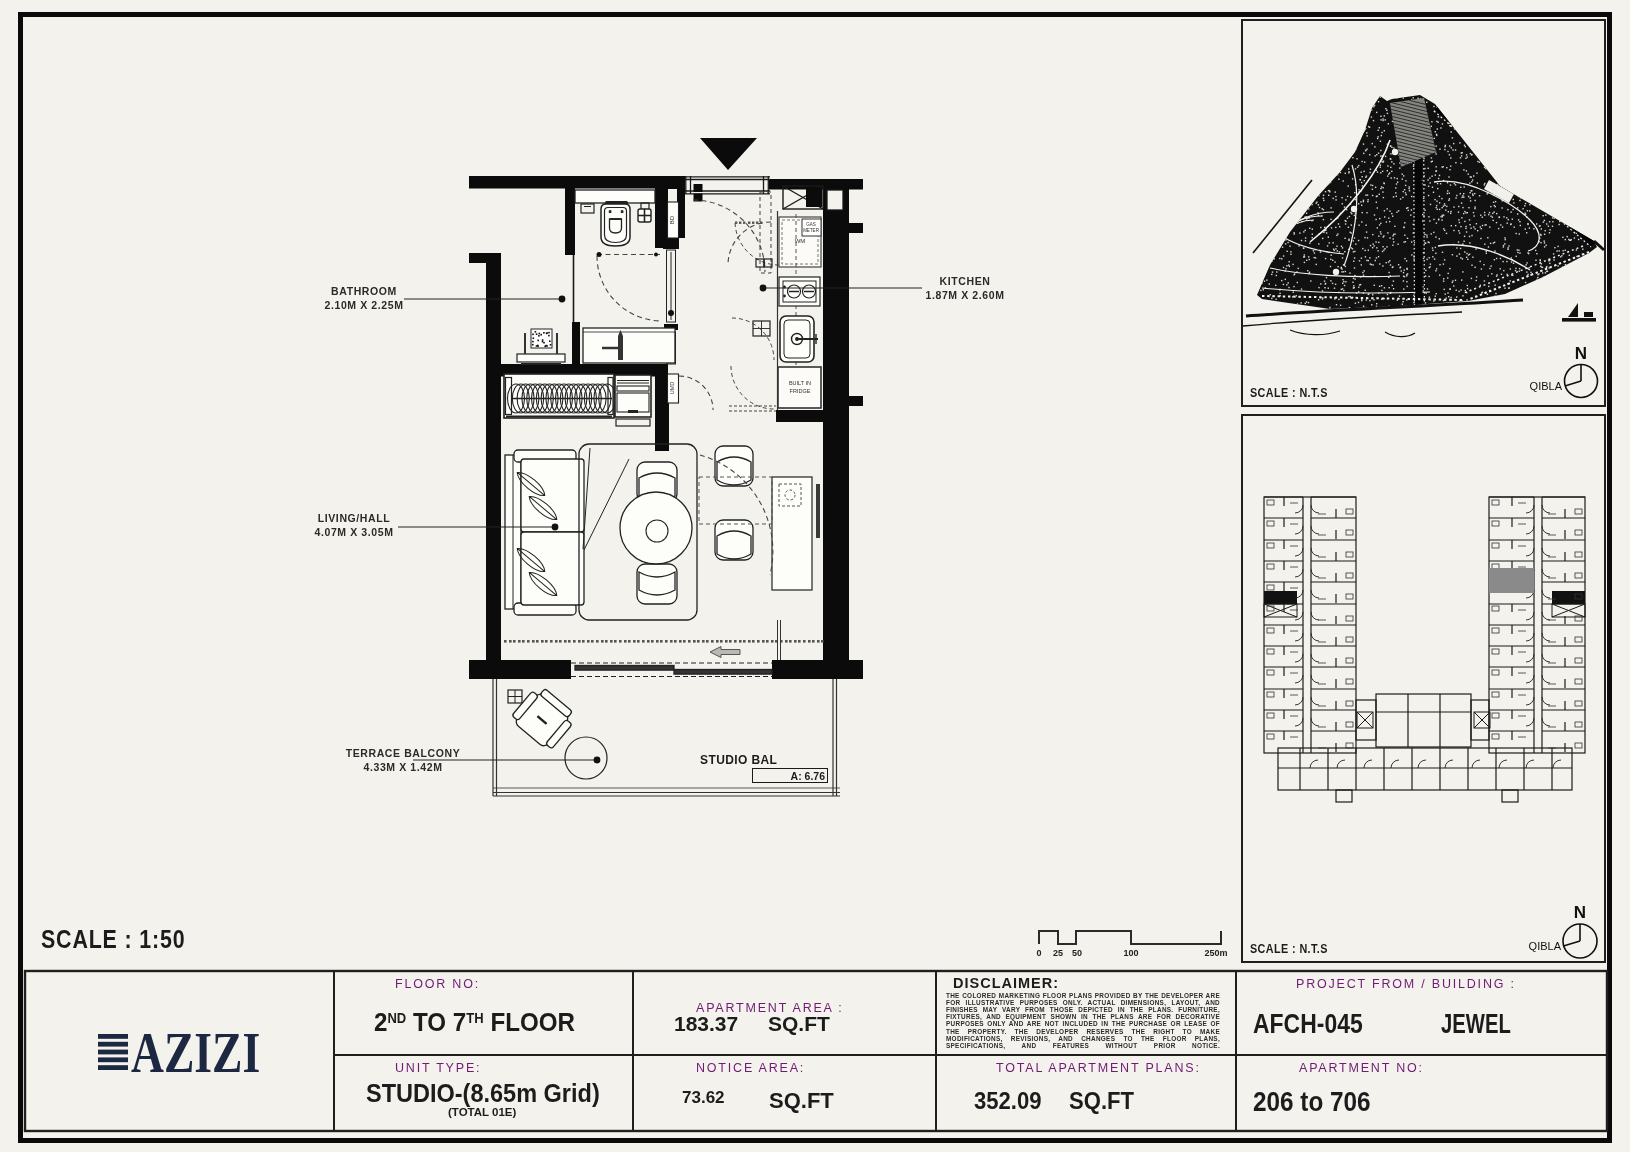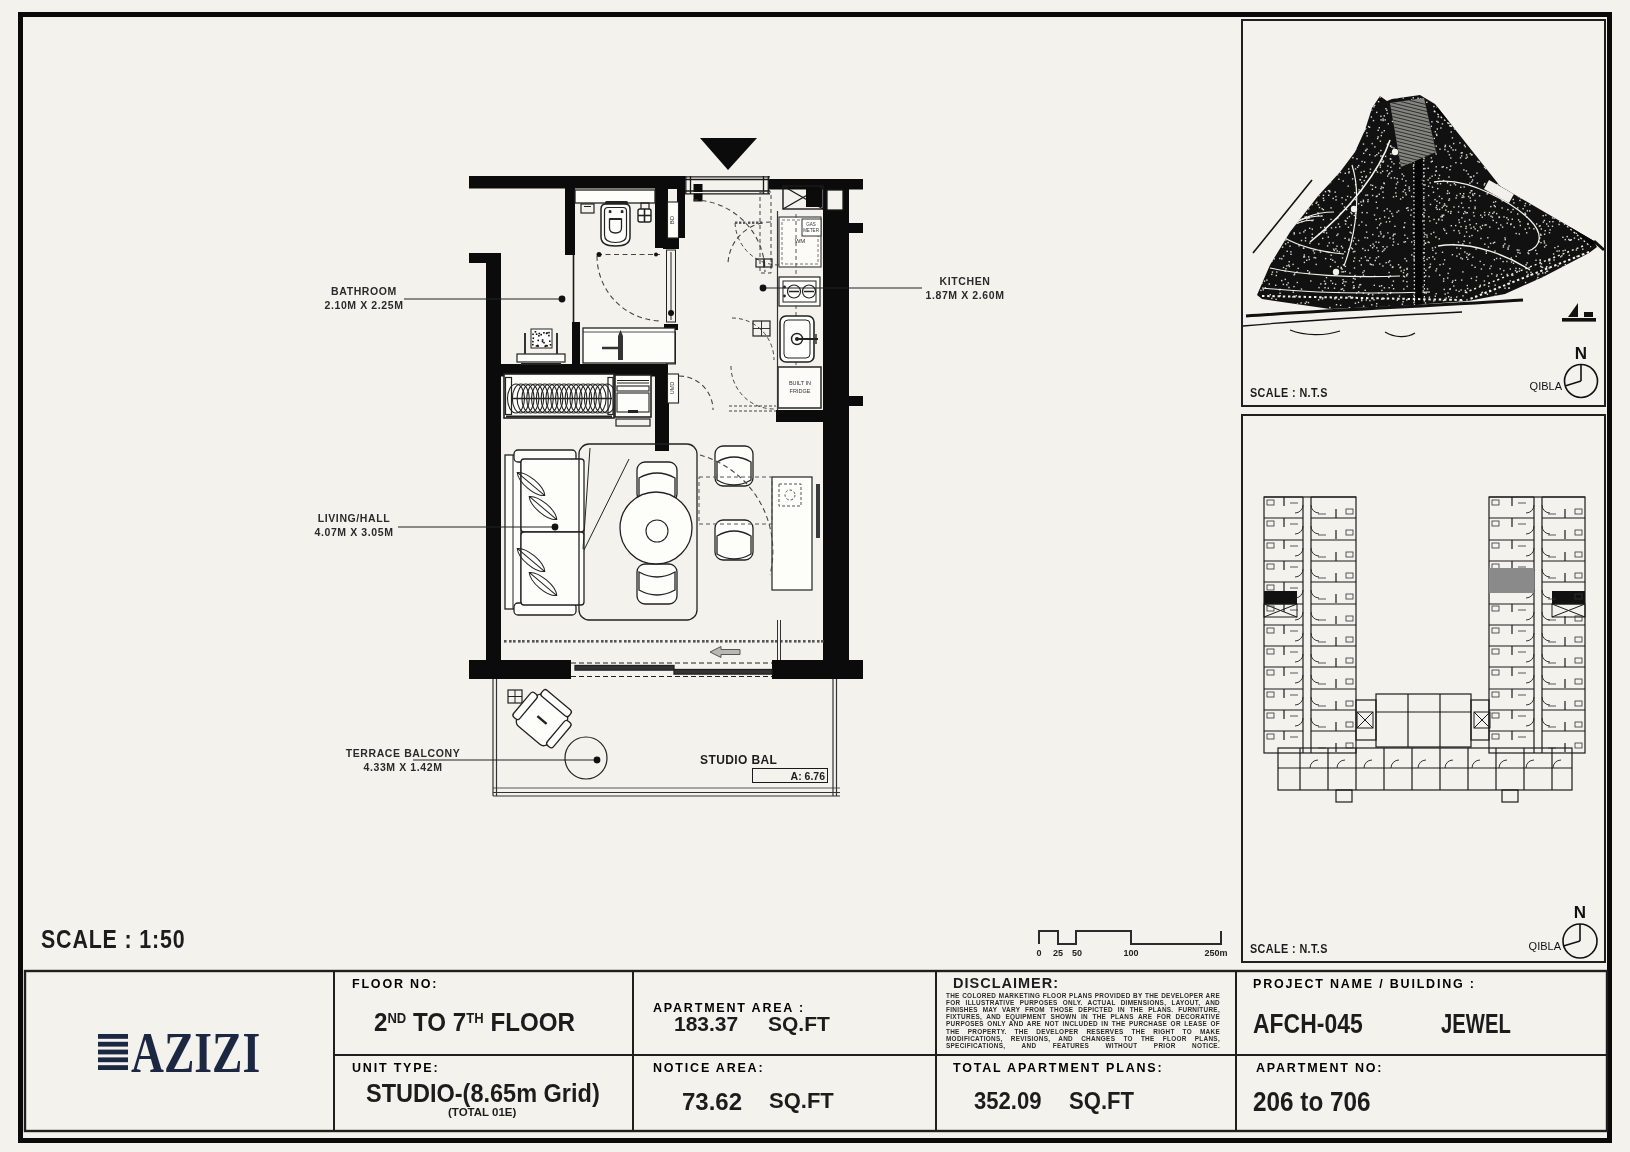--- a/index.html
+++ b/index.html
@@ -1,18 +1,18 @@
 <!DOCTYPE html>
 <html><head>
 <meta charset="utf-8">
 <style>
   html,body{margin:0;padding:0;background:#f3f2ec;}
   .page{position:relative;width:1630px;height:1152px;background:#f3f2ec;font-family:"Liberation Sans",sans-serif;overflow:hidden;color:#1c1c1c;}
   .abs{position:absolute;}
-  .lbl{font-size:12.5px;letter-spacing:1.8px;font-weight:700;color:#000000;white-space:nowrap;}
+  .lbl{font-size:12.5px;letter-spacing:1.8px;font-weight:400;color:#701a75;white-space:nowrap;margin-left:43px;}
   .planlbl{font-size:10.5px;letter-spacing:0.6px;font-weight:700;color:#2a2a2a;white-space:nowrap;text-align:center;line-height:13.5px;}
   .big{font-weight:700;color:#1c1c1c;white-space:nowrap;transform-origin:left top;}
 </style>
 </head>
 <body>
 <div class="page">
 
   <div class="abs" style="left:18px;top:12px;width:1594px;height:1131px;border:5px solid #0a0a0a;box-sizing:border-box;"></div>
 
   <svg class="abs" style="left:0;top:0" width="1630" height="1152" viewBox="0 0 1630 1152">
@@ -3055,40 +3055,40 @@
 
   <div class="abs lbl" style="left:352px;top:1061px;">UNIT TYPE:</div>
   <div class="abs big" style="left:366px;top:1079px;font-size:25px;transform:scaleX(0.94);">STUDIO-(8.65m Grid)</div>
   <div class="abs big" style="left:448px;top:1106px;font-size:11.5px;">(TOTAL 01E)</div>
 
   <div class="abs lbl" style="left:653px;top:1001px;">APARTMENT AREA :</div>
   <div class="abs big" style="left:674px;top:1012px;font-size:21px;">183.37</div>
   <div class="abs big" style="left:768px;top:1012px;font-size:21px;">SQ.FT</div>
 
   <div class="abs lbl" style="left:653px;top:1061px;">NOTICE AREA:</div>
-  <div class="abs big" style="left:682px;top:1088px;font-size:24px;">73.62</div>
+  <div class="abs big" style="left:682px;top:1088px;font-size:17px;">73.62</div>
   <div class="abs big" style="left:769px;top:1088px;font-size:22px;">SQ.FT</div>
 
   <div class="abs" style="left:953px;top:975px;font-size:14.5px;letter-spacing:1px;font-weight:700;">DISCLAIMER:</div>
   <div class="abs" style="left:946px;top:991.5px;width:274px;font-size:6.4px;font-weight:700;letter-spacing:0.3px;line-height:7.2px;color:#2b2b2b;">
     <div style="text-align:justify;text-align-last:justify;">THE COLORED MARKETING FLOOR PLANS PROVIDED BY THE DEVELOPER ARE</div>
     <div style="text-align:justify;text-align-last:justify;">FOR ILLUSTRATIVE PURPOSES ONLY. ACTUAL DIMENSIONS, LAYOUT, AND</div>
     <div style="text-align:justify;text-align-last:justify;">FINISHES MAY VARY FROM THOSE DEPICTED IN THE PLANS. FURNITURE,</div>
     <div style="text-align:justify;text-align-last:justify;">FIXTURES, AND EQUIPMENT SHOWN IN THE PLANS ARE FOR DECORATIVE</div>
     <div style="text-align:justify;text-align-last:justify;">PURPOSES ONLY AND ARE NOT INCLUDED IN THE PURCHASE OR LEASE OF</div>
     <div style="text-align:justify;text-align-last:justify;">THE PROPERTY. THE DEVELOPER RESERVES THE RIGHT TO MAKE</div>
     <div style="text-align:justify;text-align-last:justify;">MODIFICATIONS, REVISIONS, AND CHANGES TO THE FLOOR PLANS,</div>
     <div style="text-align:justify;text-align-last:justify;">SPECIFICATIONS, AND FEATURES WITHOUT PRIOR NOTICE.</div>
   </div>
 
   <div class="abs lbl" style="left:953px;top:1061px;">TOTAL APARTMENT PLANS:</div>
   <div class="abs big" style="left:974px;top:1087px;font-size:24px;transform:scaleX(0.92);">352.09</div>
   <div class="abs big" style="left:1069px;top:1087px;font-size:24px;transform:scaleX(0.92);">SQ.FT</div>
 
-  <div class="abs lbl" style="left:1253px;top:977px;">PROJECT NAME / BUILDING :</div>
+  <div class="abs lbl" style="left:1253px;top:977px;">PROJECT FROM / BUILDING :</div>
   <div class="abs big" style="left:1253px;top:1009px;font-size:27px;transform:scaleX(0.85);">AFCH-045</div>
   <div class="abs big" style="left:1441px;top:1009px;font-size:27px;transform:scaleX(0.75);">JEWEL</div>
 
   <div class="abs lbl" style="left:1256px;top:1061px;">APARTMENT NO:</div>
   <div class="abs big" style="left:1253px;top:1087px;font-size:27px;transform:scaleX(0.9);">206 to 706</div>
 
   <div class="abs" style="left:98px;top:1034px;width:30px;height:36px;">
     <svg width="30" height="36" viewBox="0 0 30 36">
       <g fill="#1c2742">
         <rect x="0" y="0" width="30" height="4.8"></rect>

